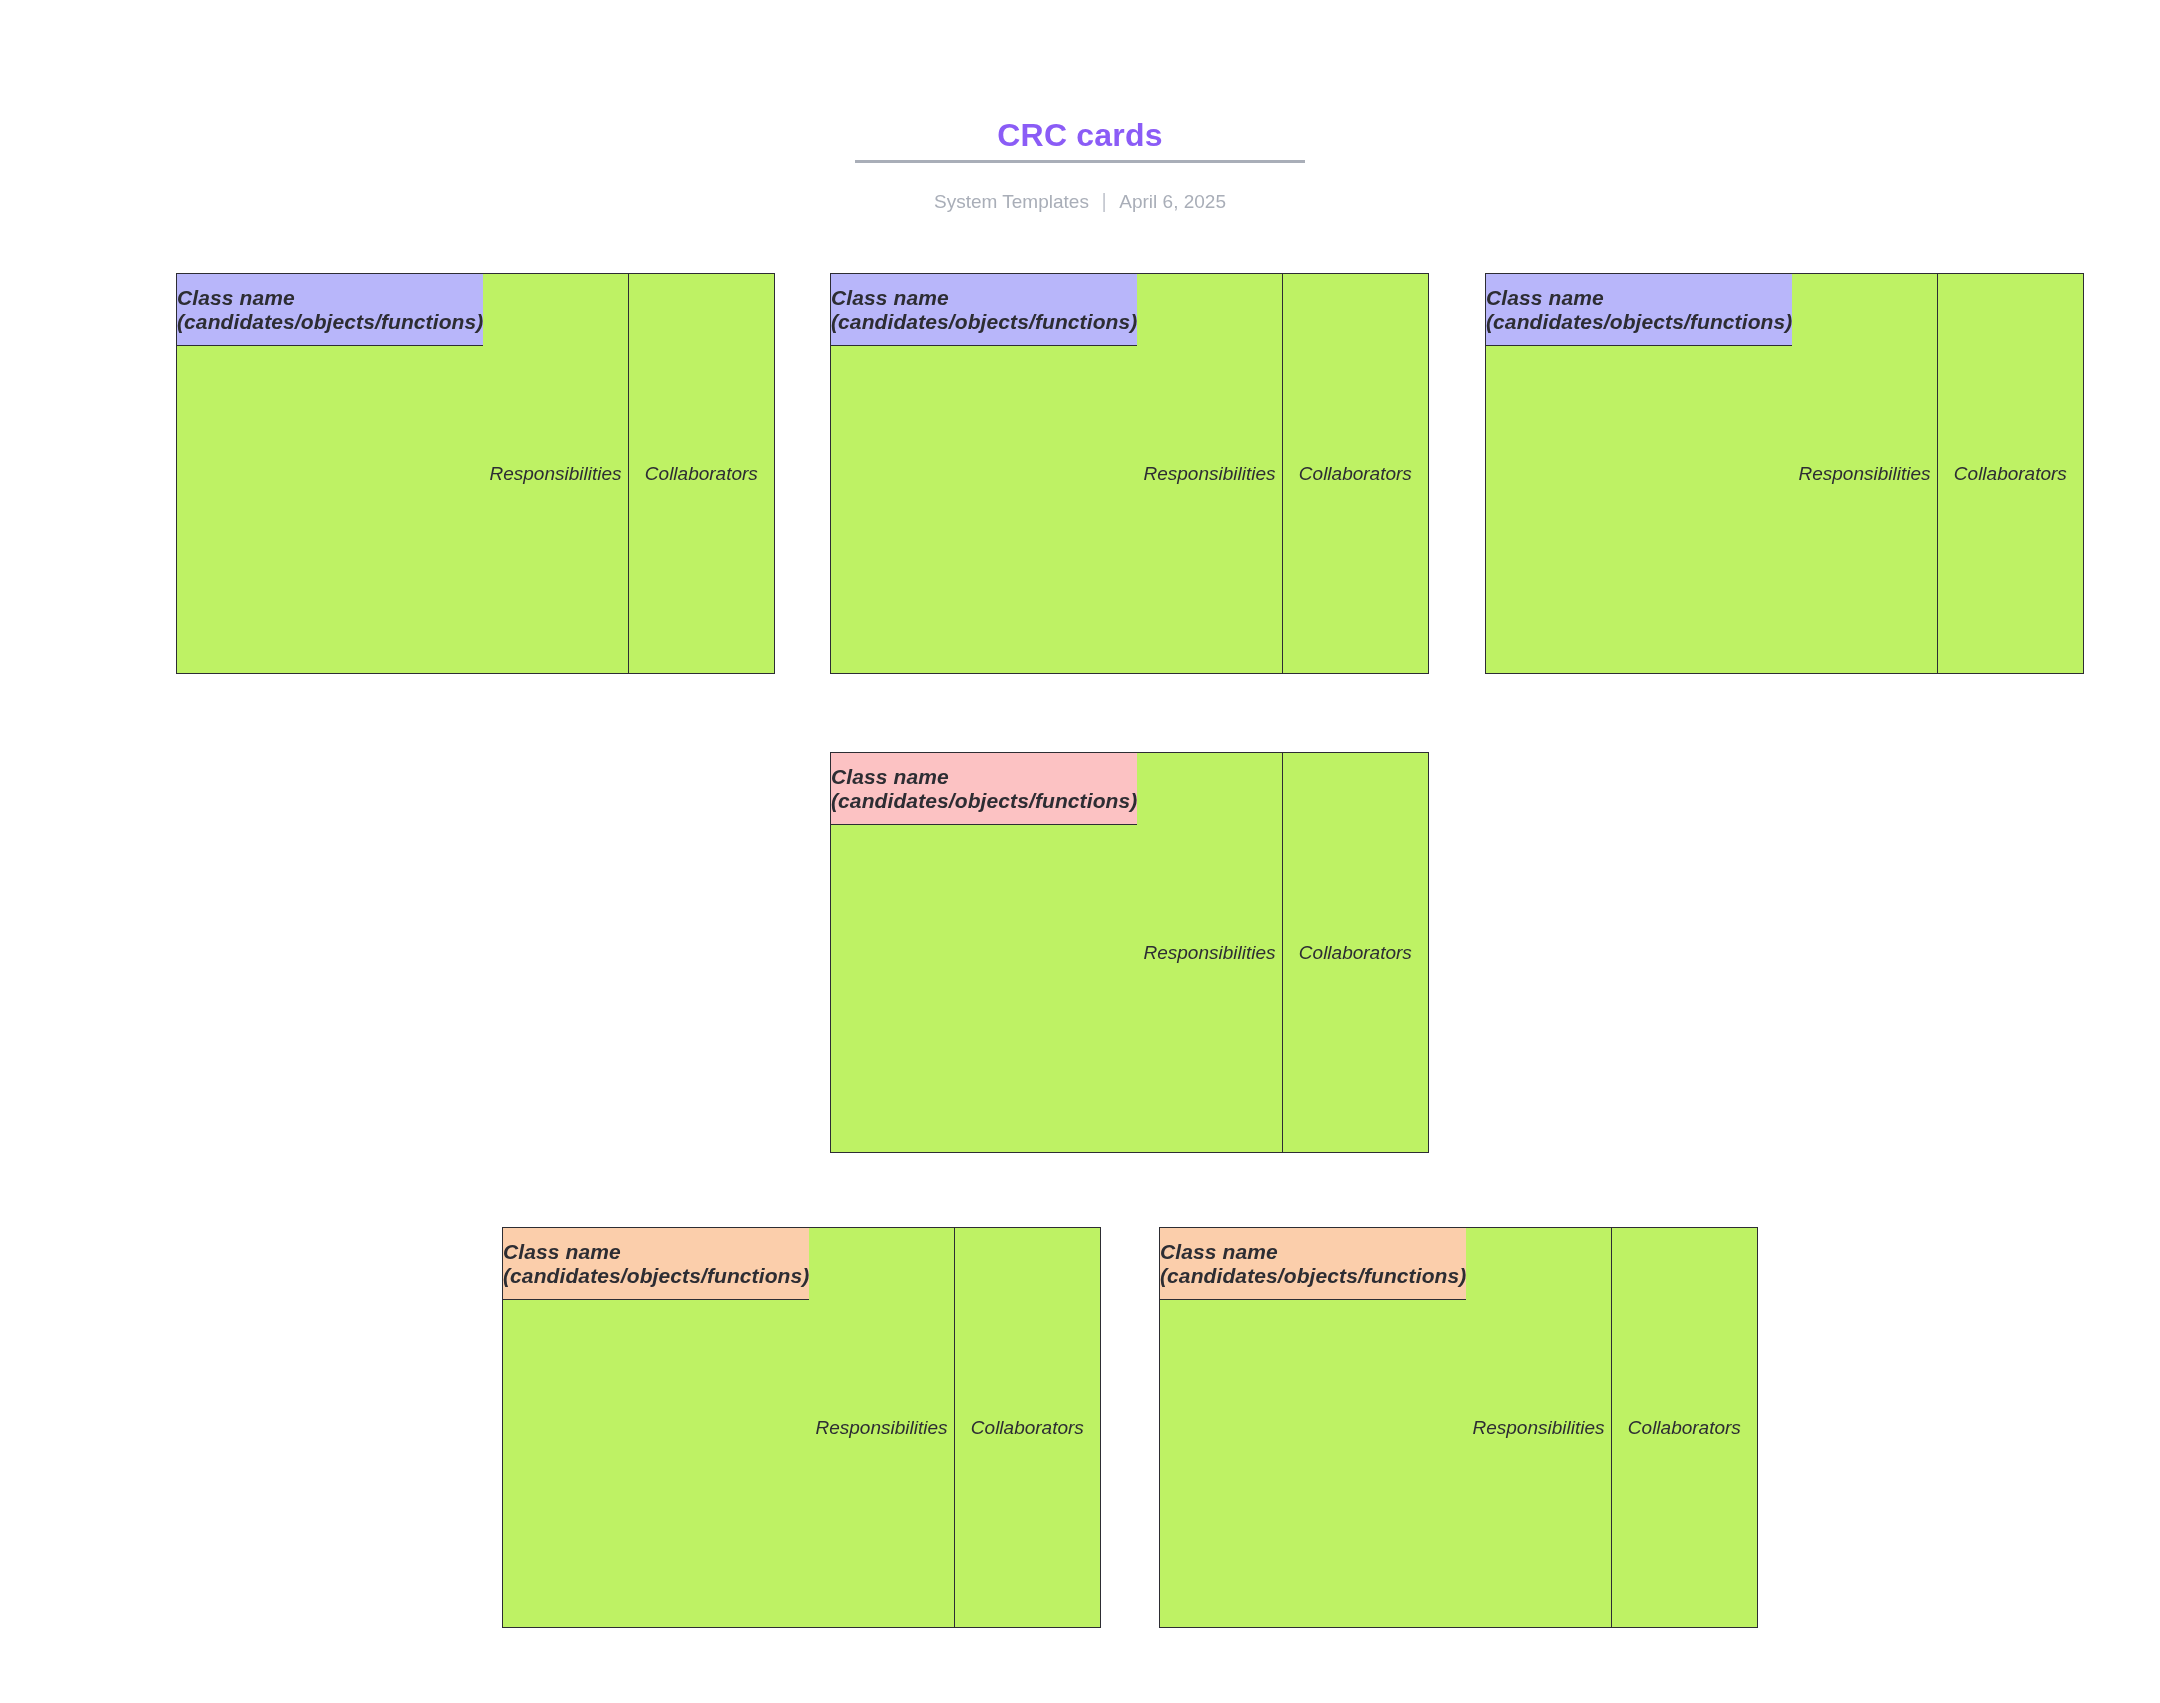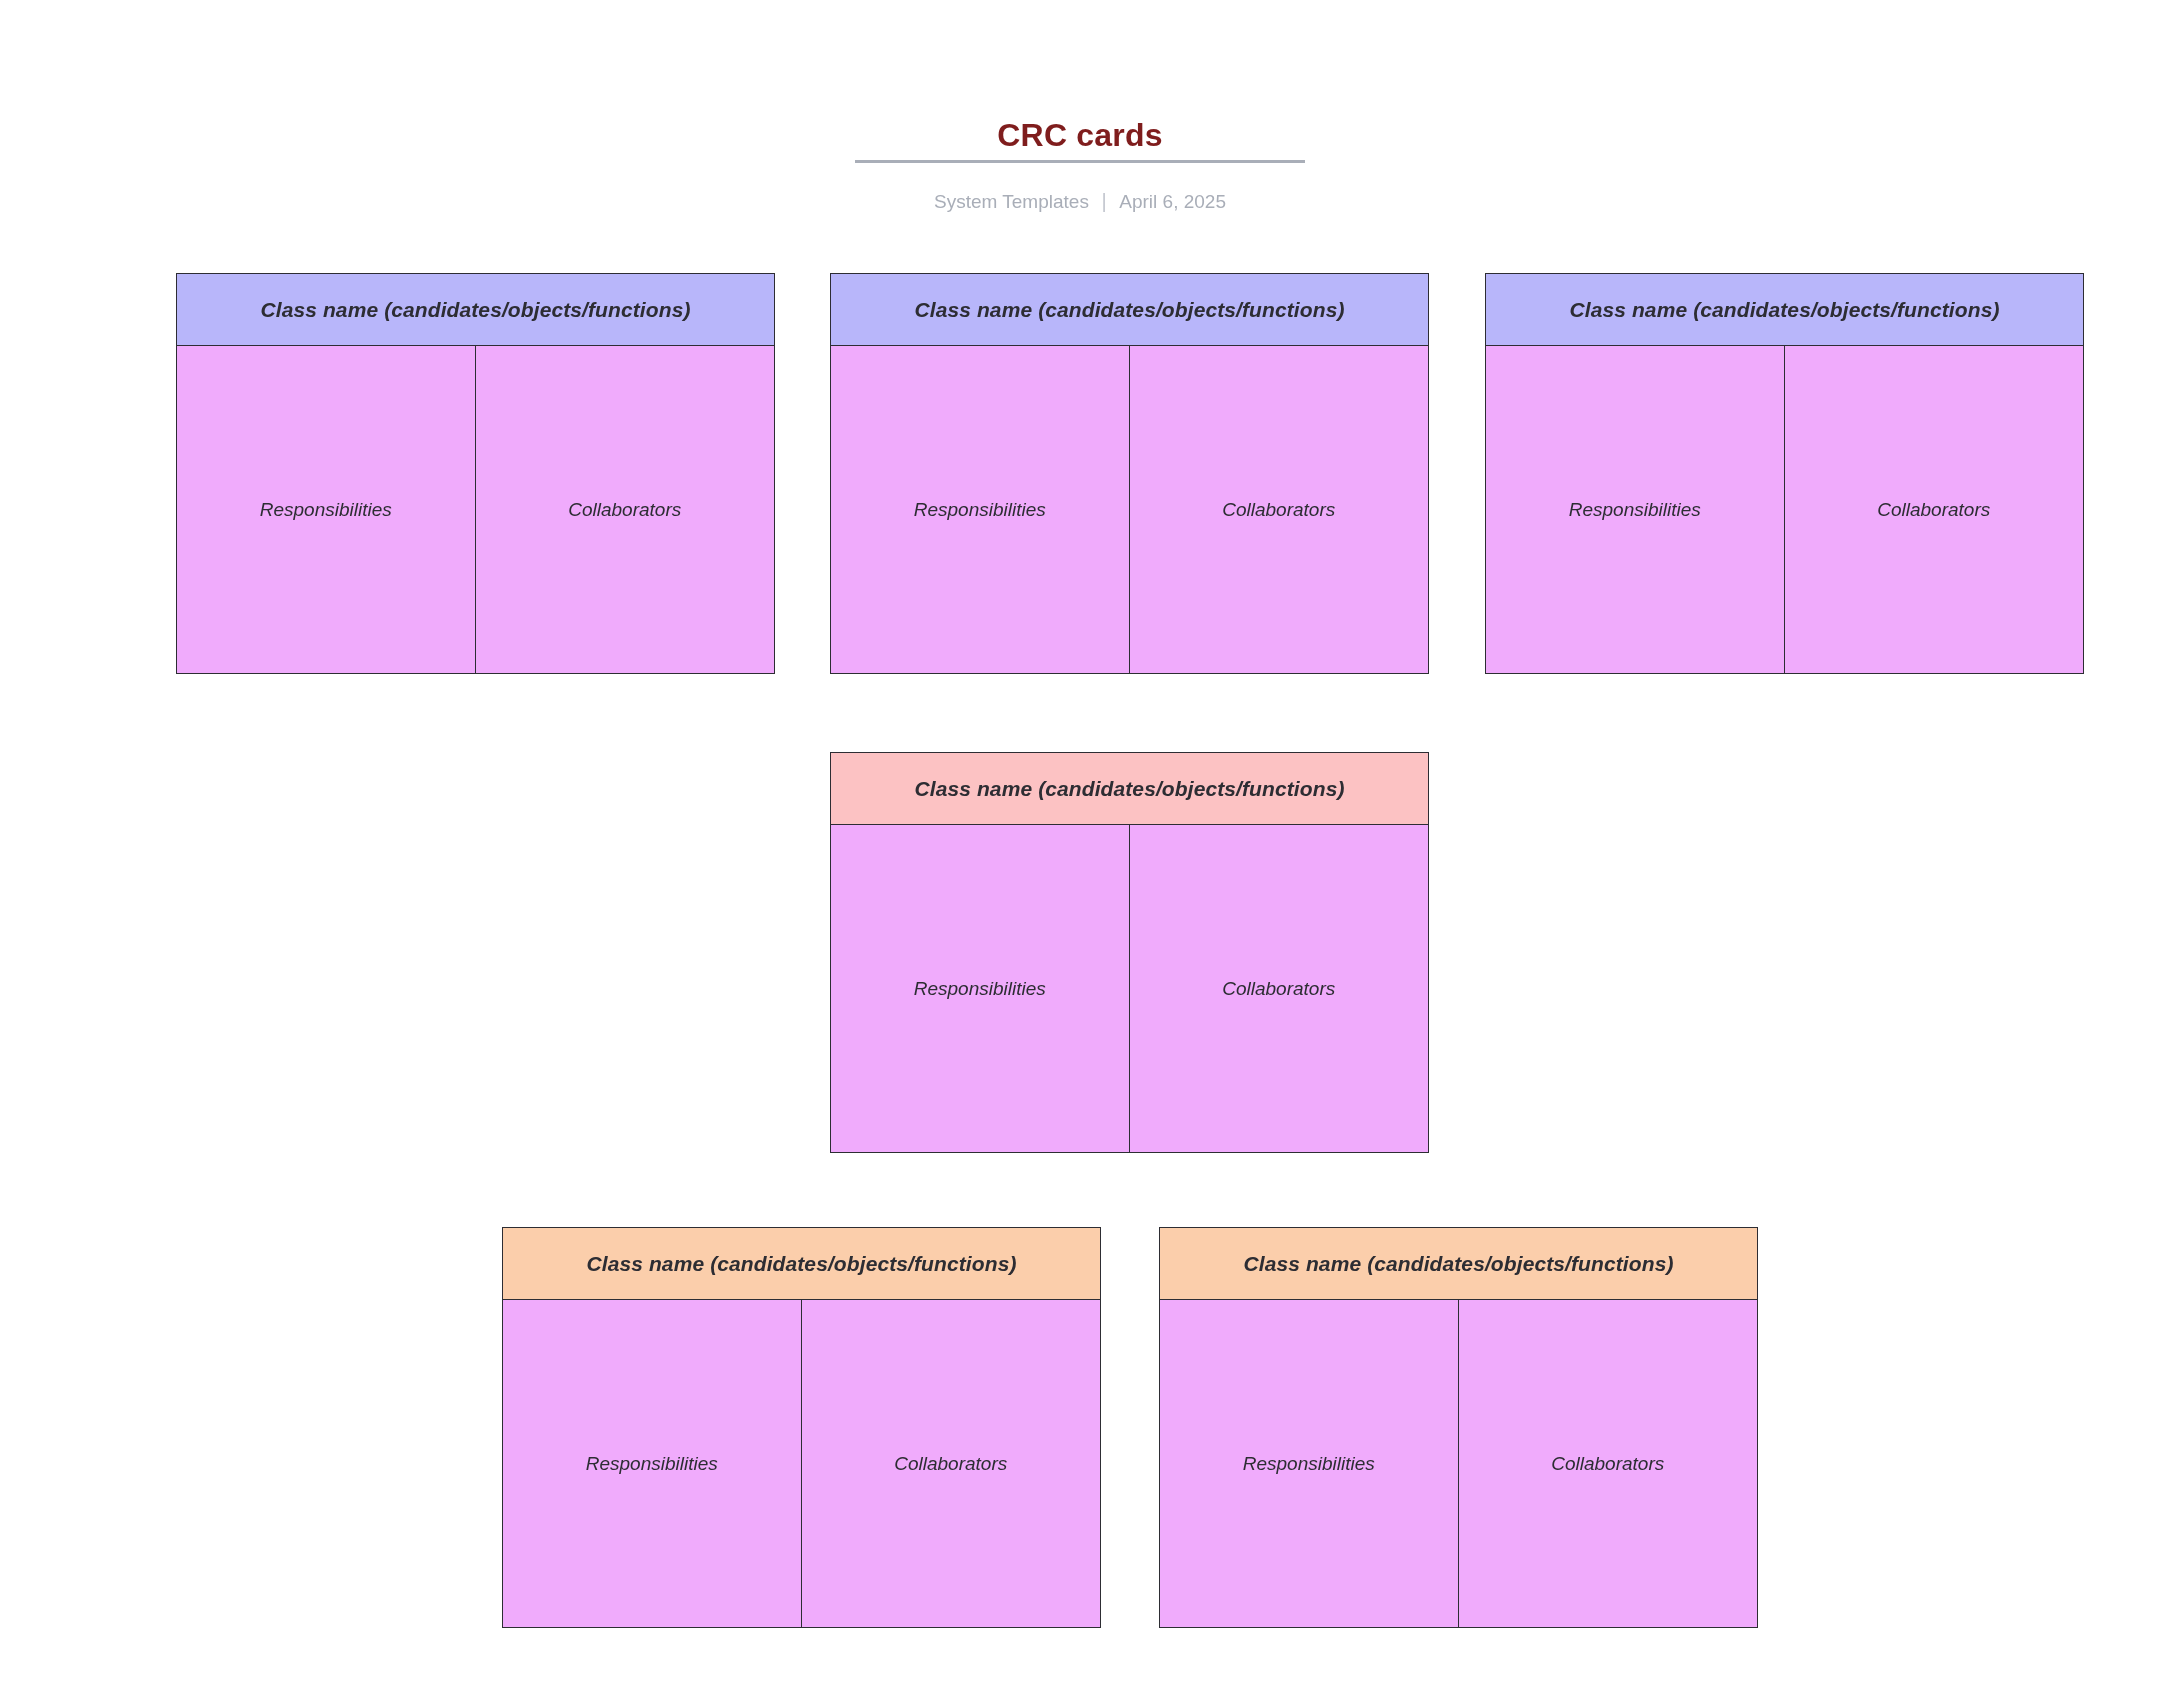--- a/index.html
+++ b/index.html
@@ -49,23 +49,23 @@
   .subtitle-sep {
     color: #c2c6ce;
     font-size: 20px;
   }
 
   
   .crc-card {
     position: absolute;
     box-sizing: border-box;
     border: 1.8px solid #2d2d33;
-    background: #f0abfc;
+    background: #bef264;
     display: flex;
-    flex-direction: column;
+    flex-direction: row;
   }
   .card-header {
     box-sizing: border-box;
     height: 72px;
     flex: 0 0 72px;
     border-bottom: 1.8px solid #2d2d33;
     display: flex;
     align-items: center;
     justify-content: center;
     font-size: 21px;
@@ -97,21 +97,21 @@
   #card-2 { left: 830px; top: 273px;  width: 599px; height: 401px; }
   #card-3 { left: 1485px; top: 273px; width: 599px; height: 401px; }
   #card-4 { left: 830px; top: 752px;  width: 599px; height: 401px; }
   #card-5 { left: 502px; top: 1227px; width: 599px; height: 401px; }
   #card-6 { left: 1159px; top: 1227px; width: 599px; height: 401px; }
 </style>
 </head>
 <body>
 
 <div class="page-header">
-  <div class="page-title" style="color: #7f1d1d;">CRC cards</div>
+  <div class="page-title" style="color: #8b5cf6;">CRC cards</div>
   <div class="title-rule" style="background-color: rgb(169, 174, 184);"></div>
   <div class="page-subtitle" style="color: rgb(169, 174, 184);">
     <span>System Templates</span>
     <span class="subtitle-sep">|</span>
     <span>April 6, 2025</span>
   </div>
 </div>
 
 <div class="crc-card" id="card-1">
   <div class="card-header" style="background-color: rgb(184, 182, 250);">Class name (candidates/objects/functions)</div>

